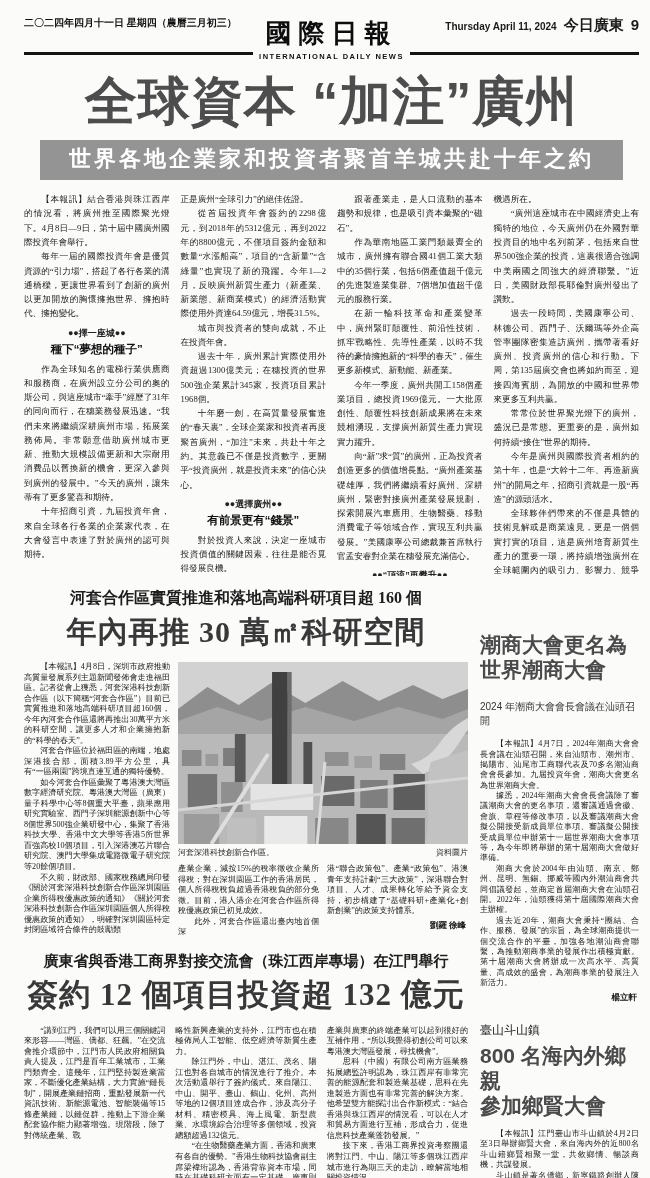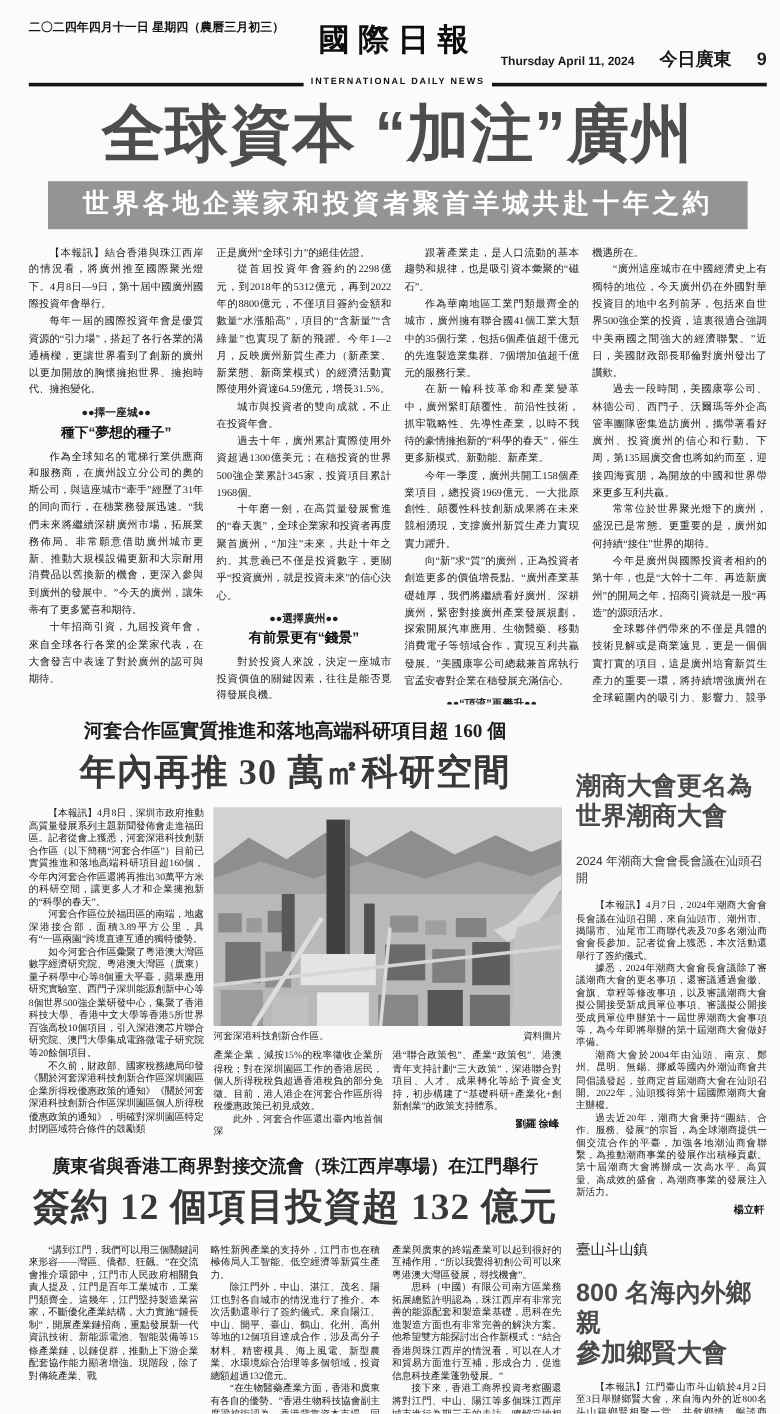--- a/index.html
+++ b/index.html
@@ -5,25 +5,25 @@
   html,body{margin:0;padding:0;}
   body{width:650px;height:1178px;overflow:hidden;background:#fbfbfa;
        font-family:"Liberation Serif","DejaVu Serif",serif;color:#1a1a1a;}
   .page{box-sizing:border-box;width:650px;height:1178px;padding:16px 11px 0 24px;background:#fbfbfa;}
 
   
   .hdr-row{display:flex;}
   .hdr-date-cn{width:225px;font:bold 10px "Liberation Sans","DejaVu Sans",sans-serif;color:#111;padding-bottom:4px;}
   .hdr-center{flex:1;text-align:center;}
   .masthead{font-weight:bold;font-size:26px;letter-spacing:7px;color:#0d0d0d;white-space:nowrap;}
-  .hdr-right{width:225px;display:flex;justify-content:flex-end;align-items:baseline;gap:21px;padding-bottom:3px;margin-top:24px;}
+  .hdr-right{width:225px;display:flex;justify-content:flex-end;align-items:baseline;gap:7px;padding-bottom:3px;}
   .date-en{font:bold 10px "Liberation Sans","DejaVu Sans",sans-serif;}
   .section-label{font:bold 15px "Liberation Sans","DejaVu Sans",sans-serif;}
   .page-no{font:bold 15px "Liberation Sans","DejaVu Sans",sans-serif;}
-  .hdr-rule{display:flex;align-items:flex-end;margin-top:1px;}
+  .hdr-rule{display:flex;align-items:flex-start;margin-top:1px;}
   .hdr-rule .bar{flex:1;height:3px;background:#141414;}
   .mast-en{font:bold 7.5px "Liberation Sans","DejaVu Sans",sans-serif;letter-spacing:1.5px;padding:0 6px;white-space:nowrap;color:#111;}
 
   
   .lead-headline{text-align:center;font-family:"Liberation Sans","DejaVu Sans",sans-serif;font-weight:900;
                  font-size:52px;color:#4d4d4d;letter-spacing:1px;margin:12px 0 10px;line-height:1.1;}
   .lead-bar{margin:0 16px;background:#949494;color:#fff;text-align:center;
             font:bold 22px "Liberation Sans","DejaVu Sans",sans-serif;letter-spacing:3px;padding:4px 0 6px;}
   .lead-cols{display:flex;gap:11px;margin-top:12px;height:384px;overflow:hidden;}
   .lead-cols .col{flex:1;min-width:0;}
@@ -60,21 +60,21 @@
   .jm-kicker{text-align:center;font-weight:bold;font-size:15px;color:#1d1d1d;}
   .jm-headline{text-align:center;font-weight:bold;font-size:31px;color:#383838;letter-spacing:1px;margin:3px 0 10px;}
   .jm-cols{display:flex;gap:10px;}
   .jm-cols .col{flex:1;min-width:0;}
 
   
   .cs-headline{font:bold 21px "Liberation Sans","DejaVu Sans",sans-serif;color:#4a4a4a;line-height:1.18;margin-top:45px;}
   .cs-subhead{font:10px "Liberation Sans","DejaVu Sans",sans-serif;color:#333;margin:6px 0 11px;}
   .ts{margin-top:18px;}
   .ts-kicker{font:12px "Liberation Sans","DejaVu Sans",sans-serif;color:#222;}
-  .ts-headline{font:bold 21px "Liberation Sans","DejaVu Sans",sans-serif;color:#4a4a4a;line-height:1.2;margin:15px 0 11px;}
+  .ts-headline{font:bold 21px "Liberation Sans","DejaVu Sans",sans-serif;color:#4a4a4a;line-height:1.2;margin:4px 0 11px;}
 </style>
 </head>
 <body>
 
 <div class="page">
 
   <header>
     <div class="hdr-row">
       <div class="hdr-date-cn">二〇二四年四月十一日 星期四（農曆三月初三）</div>
       <div class="hdr-center">
@@ -235,21 +235,21 @@
     </div>
 
     <aside class="rail">
 
       <section>
         <h2 class="cs-headline">
           <span>潮商大會更名為</span><br>
           <span>世界潮商大會</span>
         </h2>
         <div class="cs-subhead">2024 年潮商大會會長會議在汕頭召開</div>
-        <p class="bp bp2">【本報訊】4月7日，2024年潮商大會會長會議在汕頭召開，來自汕頭市、潮州市、揭陽市、汕尾市工商聯代表及70多名潮汕商會會長參加。記者從會上獲悉，本次活動還舉行了簽約儀式。</p>
+        <p class="bp bp2">【本報訊】4月7日，2024年潮商大會會長會議在汕頭召開，來自汕頭市、潮州市、揭陽市、汕尾市工商聯代表及70多名潮汕商會會長參加。九屆投資年會，潮商大會更名為世界潮商大會。</p>
         <p class="bp bp2">據悉，2024年潮商大會會長會議除了審議潮商大會的更名事項，還審議通過會徽、會旗、章程等修改事項，以及審議潮商大會擬公開接受新成員單位事項、審議擬公開接受成員單位申辦第十一屆世界潮商大會事項等，為今年即將舉辦的第十屆潮商大會做好準備。</p>
         <p class="bp bp2">潮商大會於2004年由汕頭、南京、鄭州、昆明、無錫、挪威等國內外潮汕商會共同倡議發起，並商定首屆潮商大會在汕頭召開。2022年，汕頭獲得第十屆國際潮商大會主辦權。</p>
         <p class="bp bp2">過去近20年，潮商大會秉持“團結、合作、服務、發展”的宗旨，為全球潮商提供一個交流合作的平臺，加強各地潮汕商會聯繫，為推動潮商事業的發展作出積極貢獻。第十屆潮商大會將辦成一次高水平、高質量、高成效的盛會，為潮商事業的發展注入新活力。</p>
         <div class="byline">楊立軒</div>
       </section>
 
       <section class="ts">
         <div class="ts-kicker">臺山斗山鎮</div>
         <h2 class="ts-headline">
           <span>800 名海內外鄉親</span><br>

